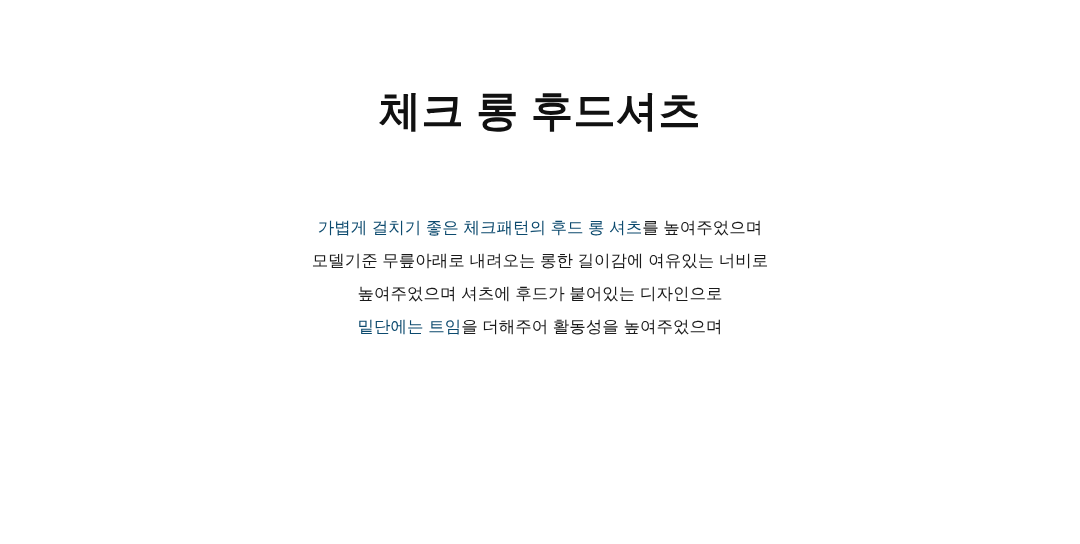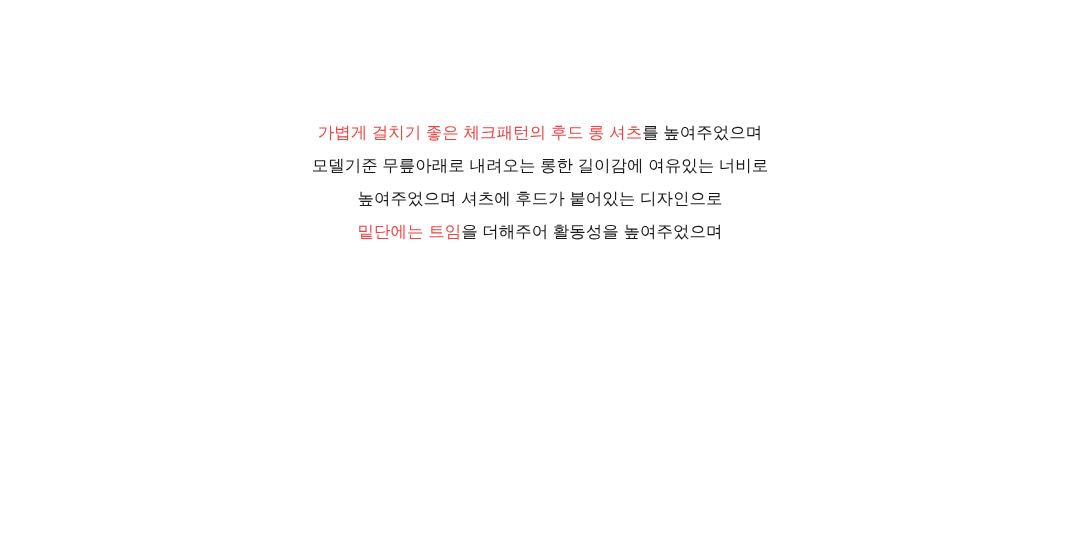--- a/index.html
+++ b/index.html
@@ -46,29 +46,30 @@
     font-size: 16.5px;
     line-height: 2.0;
     color: #1a1a1a;
     font-weight: 400;
   }
   .description .line {
     display: block;
     white-space: nowrap;
   }
   .accent {
-    color: #ef4444;
+    color: #0c4a6e;
   }
 </style>
 </head>
 <body>
 
 <div class="page">
 
 
+  <h1 class="headline-main">체크 롱 후드셔츠</h1>
 
   <div class="description">
       <span class="line"><span class="accent">가볍게 걸치기 좋은 체크패턴의 후드 롱 셔츠</span><span>를 높여주었으며</span></span>
       <span class="line"><span>모델기준 무릎아래로 내려오는 롱한 길이감에 여유있는 너비로</span></span>
       <span class="line"><span>높여주었으며 셔츠에 후드가 붙어있는 디자인으로</span></span>
       <span class="line"><span class="accent">밑단에는 트임</span><span>을 더해주어 활동성을 높여주었으며</span></span>
     </div>
 
 </div>
 

